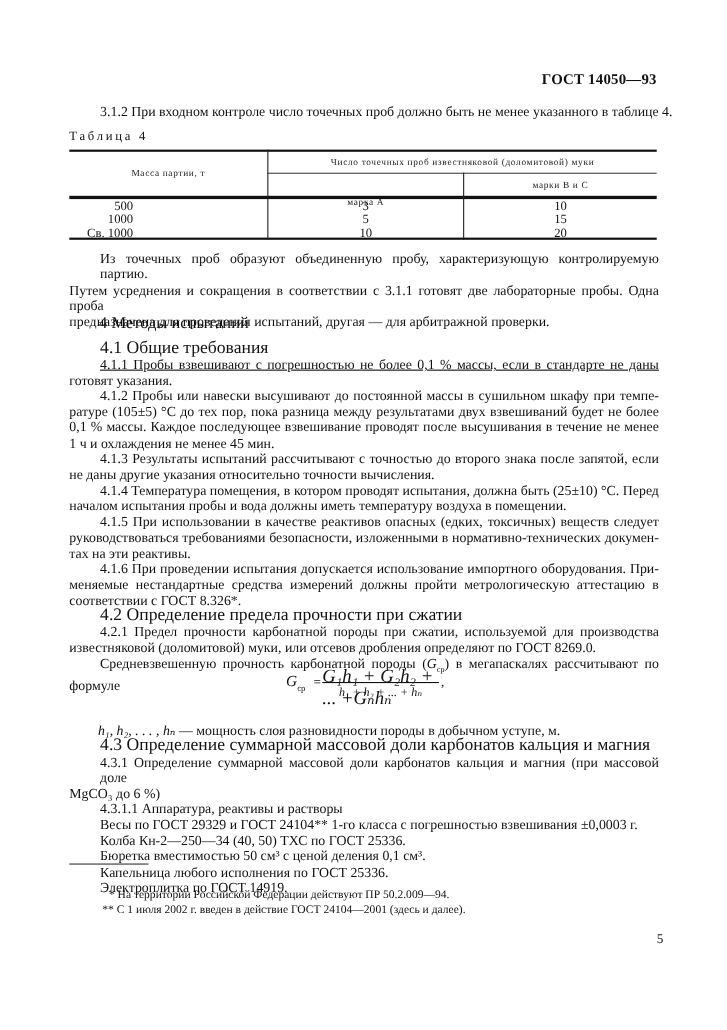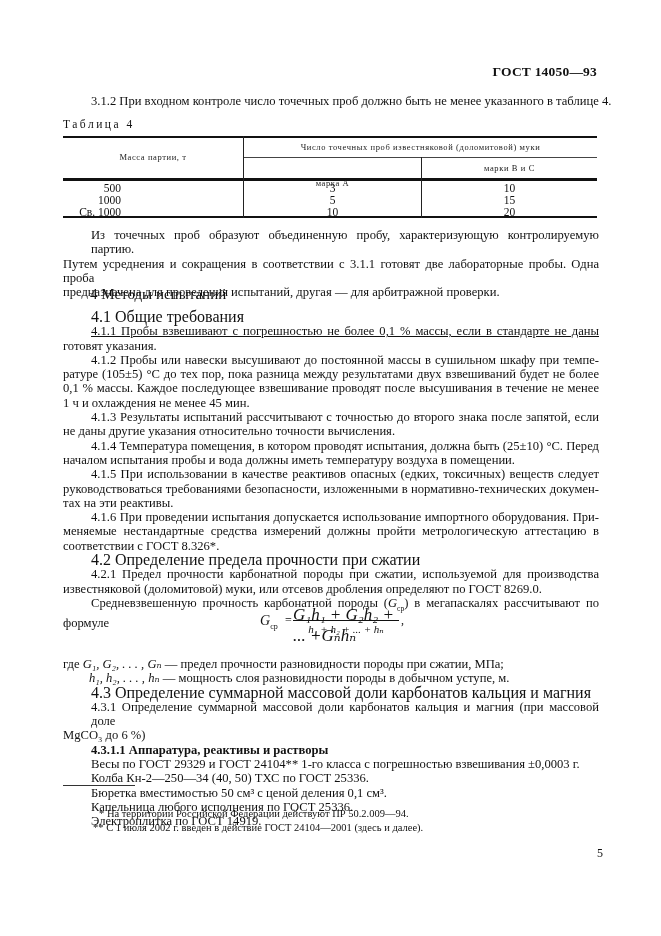--- a/index.html
+++ b/index.html
@@ -135,29 +135,28 @@
 <div class="abs formula">
   <div class="fx-lhs"><span>G</span><sub>ср</sub></div>
   <div class="fx-eq">=</div>
   <div class="fx-num">G₁h₁ + G₂h₂ + ... +Gₙhₙ</div>
   <div class="fx-bar"></div>
   <div class="fx-den">h₁ + h₂ + ... + hₙ</div>
   <div class="fx-comma">,</div>
 </div>
 
 <div class="abs para" style="top:657px;">
-  <span class="line"><span>где </span><i class="v">G₁, G₂, . . . , Gₙ</i><span> — предел прочности разновидности породы при сжатии, МПа;</span></span>
   <span class="line" style="padding-left:26px;"><i class="v">h₁, h₂, . . . , hₙ</i><span> — мощность слоя разновидности породы в добычном уступе, м.</span></span>
 
   <span class="line sub-h" style="padding-left:28px;">4.3  Определение суммарной массовой доли карбонатов кальция и магния</span>
 
   <span class="jl" style="padding-left:28px;">4.3.1  Определение суммарной массовой доли карбонатов кальция и магния (при массовой доле</span>
   <span class="line">MgCO₃ до 6 %)</span>
 
-  <span class="line" style="padding-left:28px;font-weight:bold;">4.3.1.1  Аппаратура, реактивы и растворы</span>
+  <span class="line" style="padding-left:28px;">4.3.1.1  Аппаратура, реактивы и растворы</span>
   <span class="line" style="padding-left:28px;">Весы по ГОСТ 29329 и ГОСТ 24104** 1-го класса с погрешностью взвешивания ±0,0003 г.</span>
   <span class="line" style="padding-left:28px;">Колба Кн-2—250—34 (40, 50) ТХС по ГОСТ 25336.</span>
   <span class="line" style="padding-left:28px;">Бюретка вместимостью 50 см³ с ценой деления 0,1 см³.</span>
   <span class="line" style="padding-left:28px;">Капельница любого исполнения по ГОСТ 25336.</span>
   <span class="line" style="padding-left:28px;">Электроплитка по ГОСТ 14919.</span>
 </div>
 
 <div class="abs footnote-rule"></div>
 <div class="abs para footnote" style="top:791px;">
   <span class="line" style="padding-left:36px;margin-top:16px;">* На территории Российской Федерации действуют ПР 50.2.009—94.</span>

